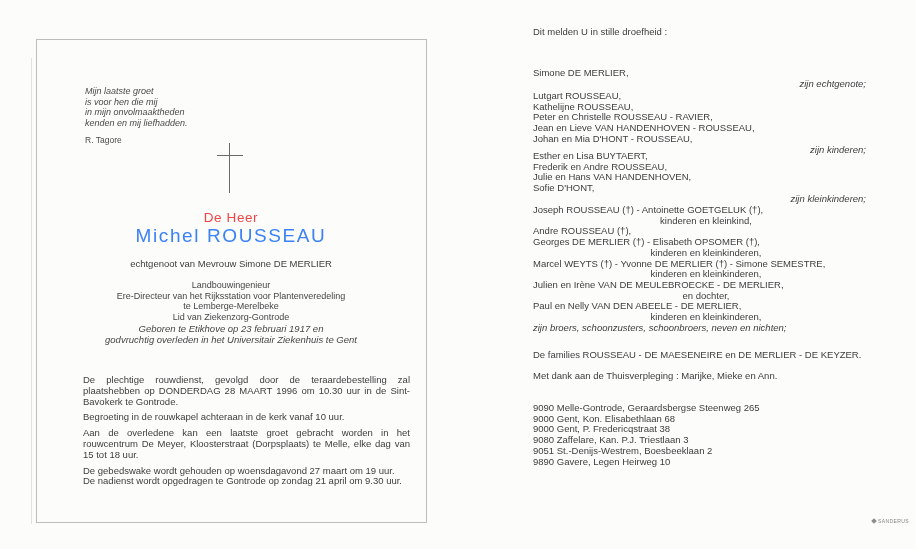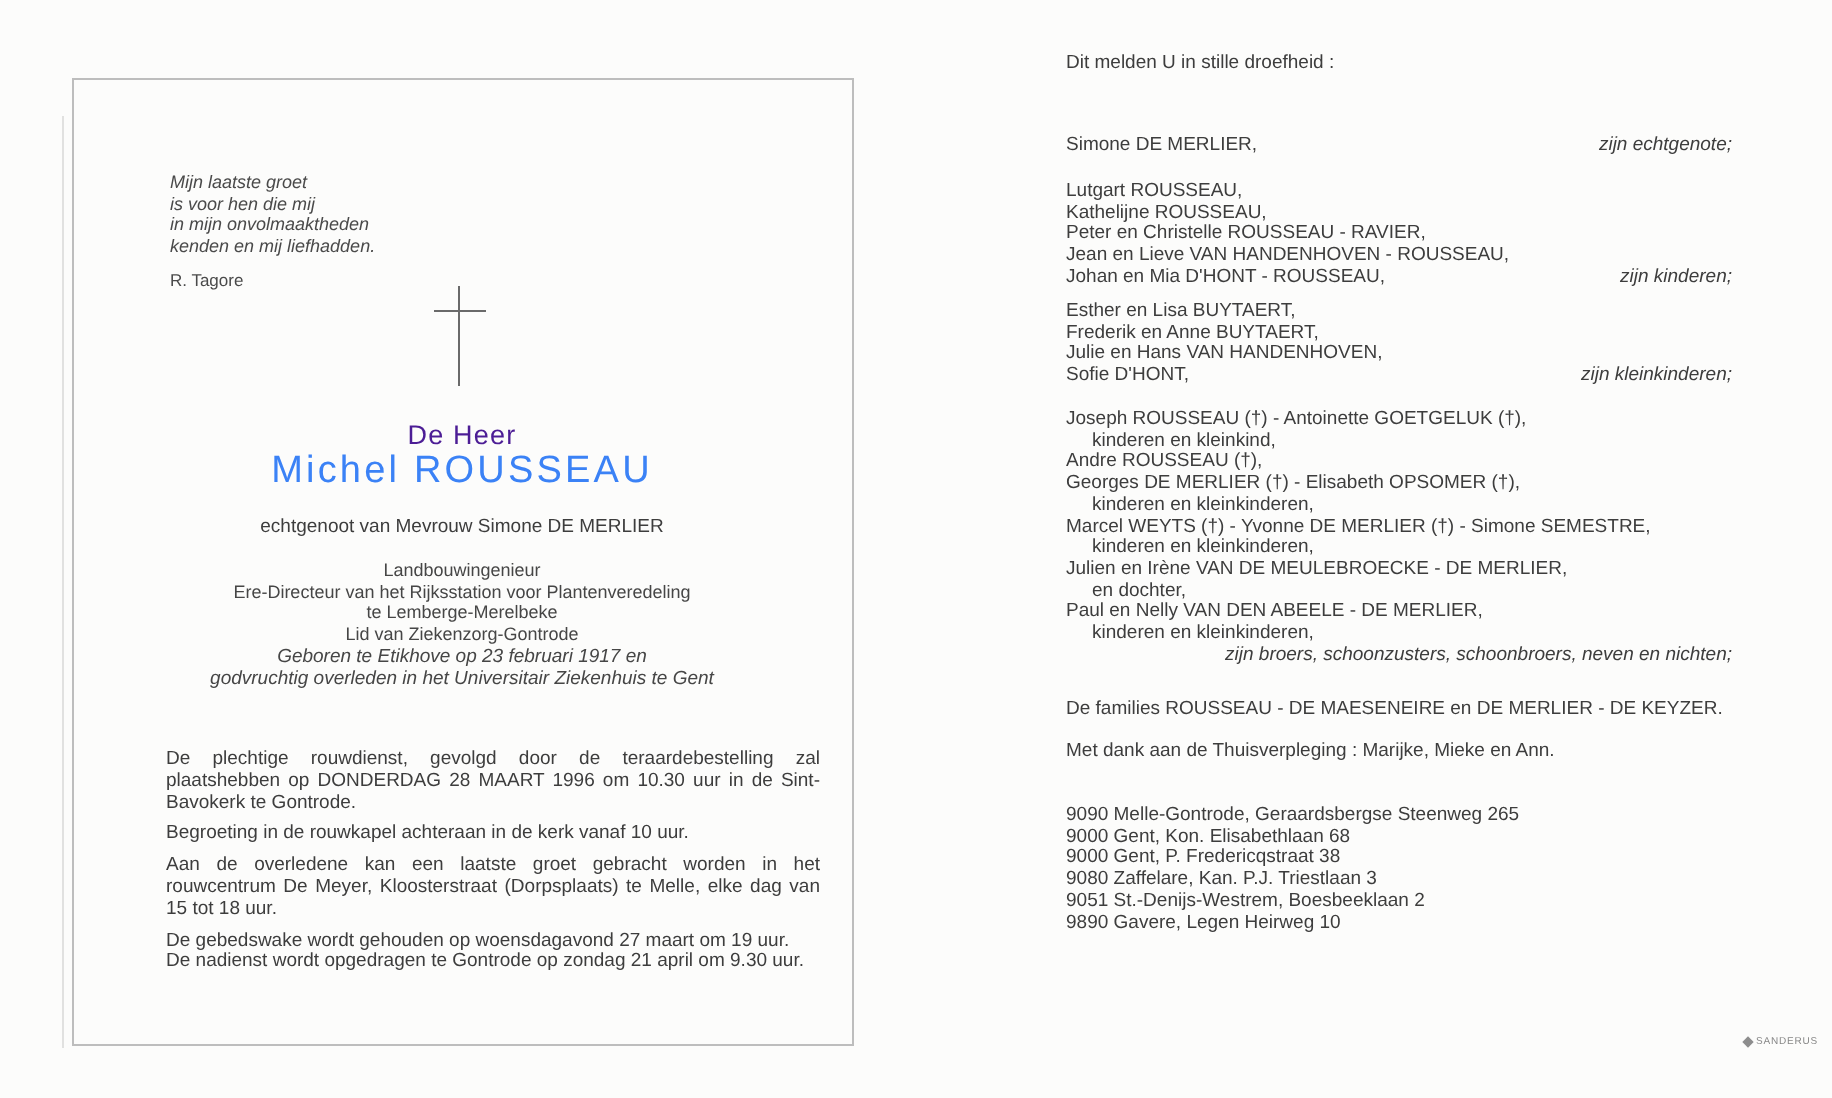--- a/index.html
+++ b/index.html
@@ -16,39 +16,39 @@
   .page-edge{position:absolute;left:31px;top:58px;height:466px;border-left:1px solid #e1e1e0;}
 
   .poem{position:absolute;left:85px;top:86px;font-size:9px;line-height:10.5px;color:#4a4a4a;font-style:italic;}
   .poem-author{margin-top:7px;font-style:normal;font-size:8.5px;}
 
   .cross{position:absolute;left:217px;top:143px;width:26px;height:50px;}
   .cross .v{position:absolute;left:12px;top:0;width:1px;height:50px;background:#6a6a6a;}
   .cross .h{position:absolute;left:0;top:12px;width:26px;height:1px;background:#6a6a6a;}
 
   .center-col{position:absolute;left:36px;width:390px;text-align:center;}
-  .title-prefix{top:210px;font-size:13.5px;letter-spacing:.6px;color:#4c1d95;}
+  .title-prefix{top:210px;font-size:13.5px;letter-spacing:.6px;color:#ef4444;}
   .deceased-name{top:225px;font-size:19px;letter-spacing:1.6px;color:#3b82f6;}
   .spouse-line{top:258px;font-size:9.5px;}
   .titles-block{top:280px;font-size:9px;line-height:10.5px;color:#464646;}
   .life-dates{top:323px;font-size:9.5px;line-height:11px;font-style:italic;color:#464646;}
 
   .service{position:absolute;left:83px;top:375px;width:327px;font-size:9.5px;line-height:10.8px;}
   .service .para{text-align:justify;margin-bottom:5px;}
   .service .para .line{text-align:left;}
 
   
   .right-page{position:absolute;left:458px;top:0;width:458px;height:487px;}
   .rp{position:absolute;left:75px;width:333px;font-size:9.5px;line-height:10.7px;}
   .intro{top:27px;}
   .group{position:absolute;left:75px;width:333px;font-size:9.5px;line-height:10.7px;}
   .g0{top:68px}.g1{top:91px}.g2{top:151px}.g3{top:205px}
-  .name-line{display:flex;}
+  .name-line{display:flex;flex-direction:column;}
   .name-line .rel{margin-left:auto;font-style:italic;}
-  .rel-line{text-align:right;font-style:italic;}
+  .rel-line{font-style:italic;}
   .indent{padding-left:13px;text-align:center;}
   .families-line{top:350px;}
   .thanks-line{top:371px;}
   .addresses{top:403px;}
   .printer-mark{position:absolute;left:414px;top:518px;display:flex;align-items:center;gap:2px;color:#878787;}
   .printer-mark .diamond{width:4px;height:4px;background:#8d8d8d;transform:rotate(45deg);}
   .printer-mark .mark-text{font-size:5px;letter-spacing:.4px;}
 </style>
 </head>
 <body>
@@ -125,21 +125,21 @@
           <div class="name-line">
             <span>Johan en Mia D'HONT - ROUSSEAU,</span>
             <span class="rel">zijn kinderen;</span>
           </div>
         </div>
         <div class="group g2">
           <div class="name-line">
             <span>Esther en Lisa BUYTAERT,</span>
           </div>
           <div class="name-line">
-            <span>Frederik en Anne BUYTAERT,</span>
+            <span>Frederik en Andre ROUSSEAU,</span>
           </div>
           <div class="name-line">
             <span>Julie en Hans VAN HANDENHOVEN,</span>
           </div>
           <div class="name-line">
             <span>Sofie D'HONT,</span>
             <span class="rel">zijn kleinkinderen;</span>
           </div>
         </div>
         <div class="group g3">

